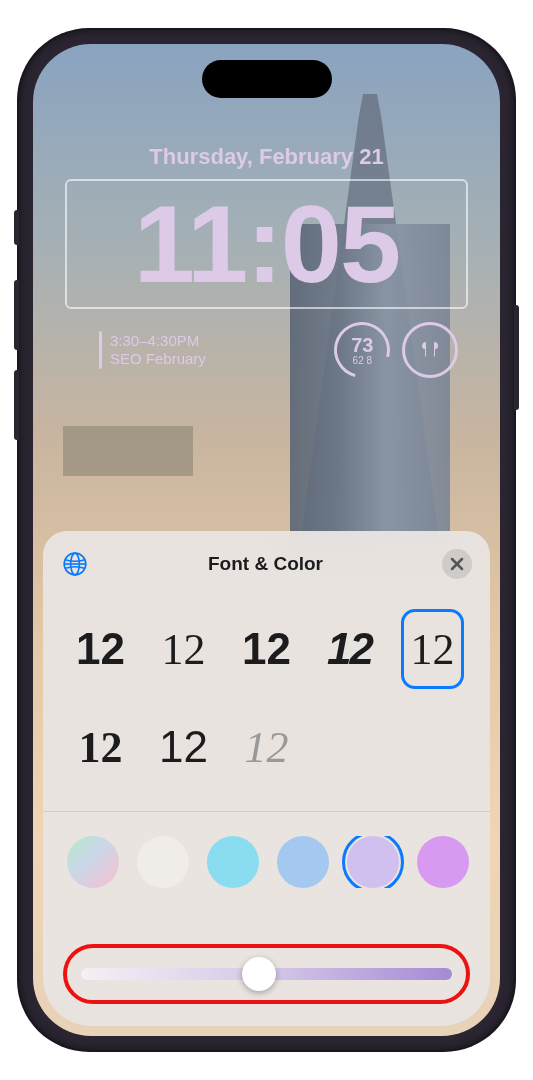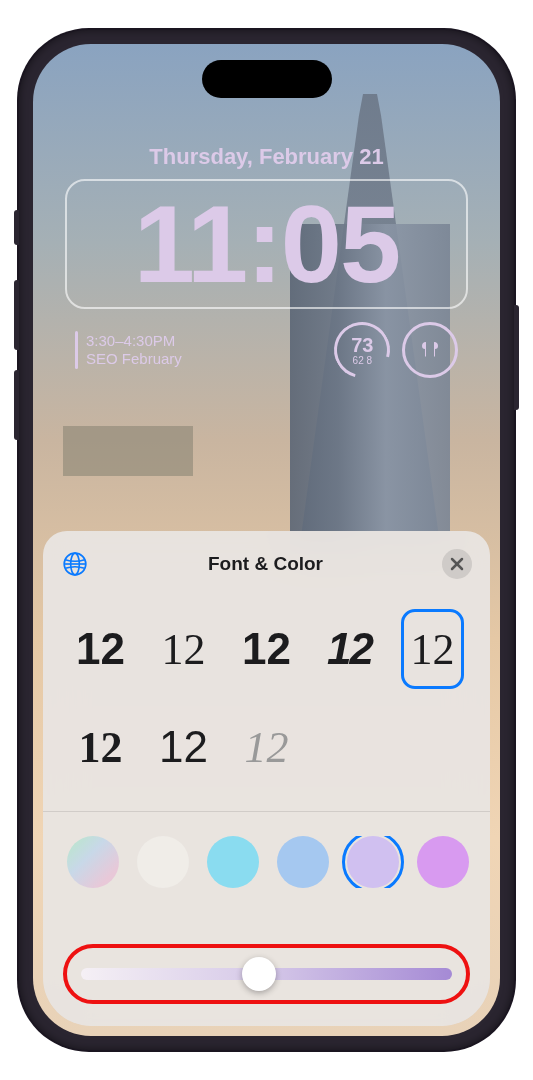--- a/index.html
+++ b/index.html
@@ -82,21 +82,21 @@
       font-size: 22px;
       font-weight: 600;
     }
     .clock-box {
       position: absolute;
       top: 135px;
       left: 32px;
       right: 32px;
       height: 130px;
       border: 2px solid rgba(255,255,255,0.6);
-      border-radius: 20px;
+      border-radius: 6px;
       display: flex;
       align-items: center;
       justify-content: center;
     }
     .clock-text {
       font-size: 110px;
       font-weight: 600;
       color: #dccae8;
       letter-spacing: -2px;
       line-height: 1;
@@ -109,20 +109,21 @@
       display: flex;
       align-items: center;
       gap: 12px;
     }
     .calendar-widget {
       flex: 1;
       display: flex;
       align-items: center;
       gap: 8px;
       color: #dccae8;
+      margin-left: 24px;
     }
     .calendar-bar { width: 3px; height: 38px; background: #dccae8; border-radius: 2px; }
     .calendar-text { font-size: 15px; line-height: 1.2; font-weight: 500; }
     .weather-widget {
       display: flex;
       align-items: center;
       gap: 6px;
       color: #dccae8;
     }
     .weather-ring {

